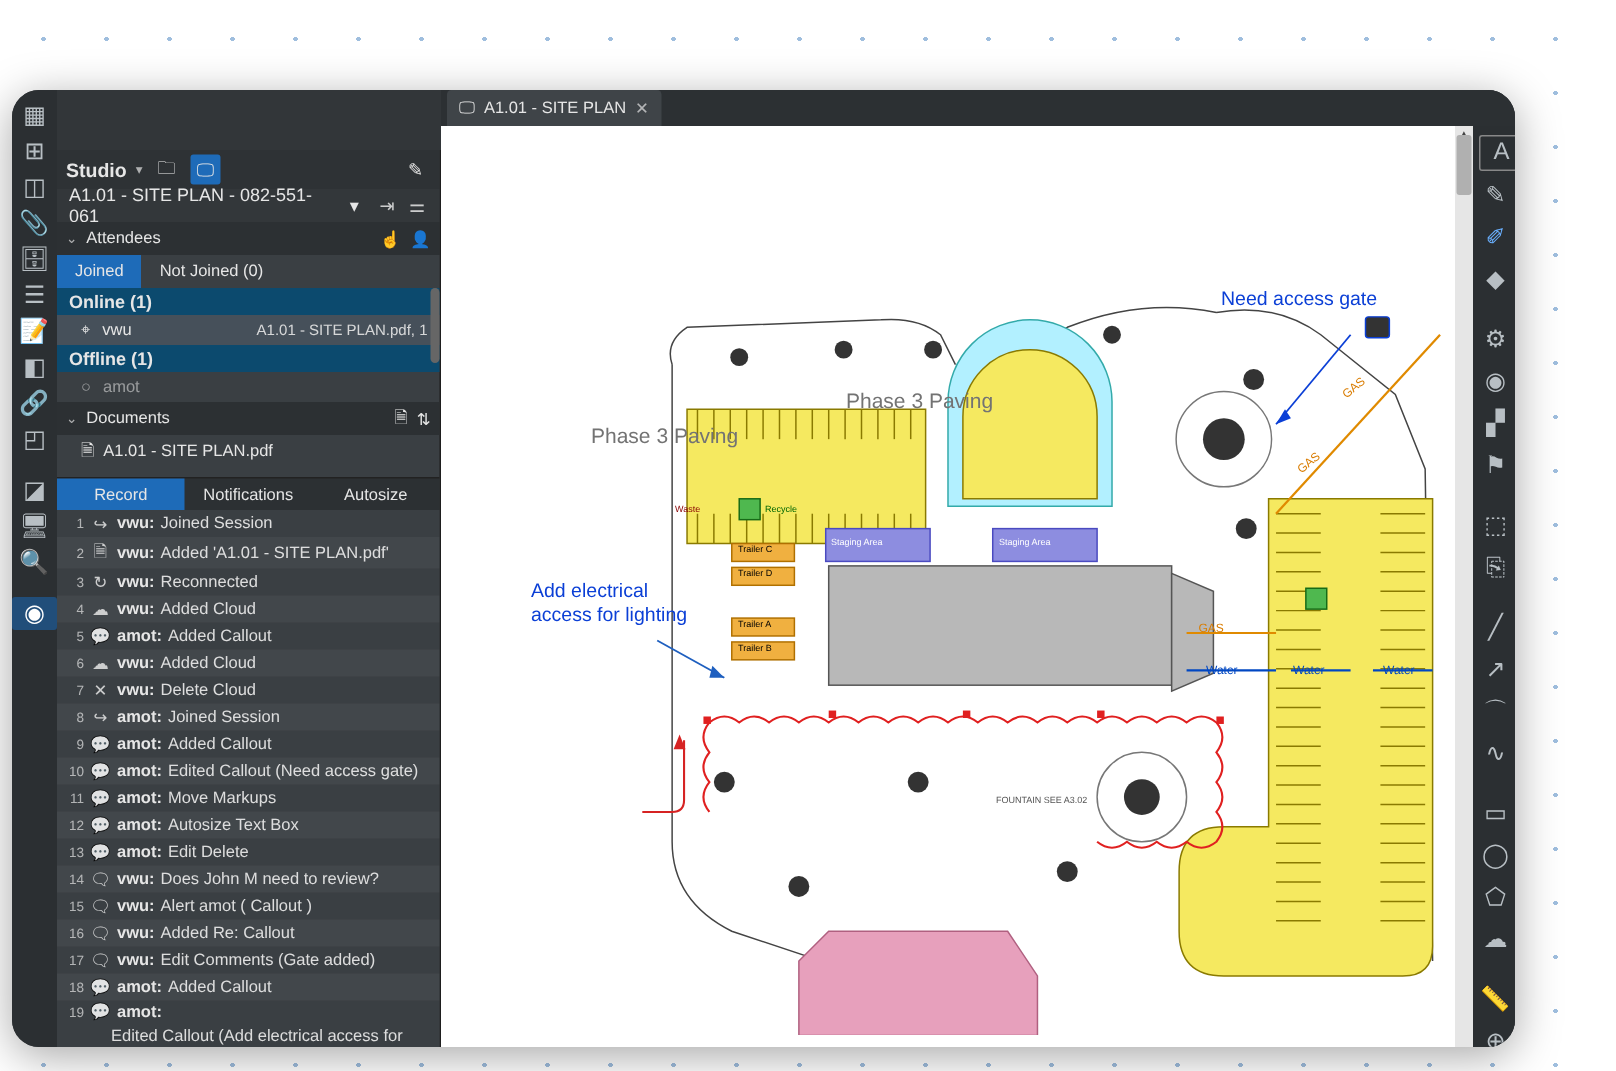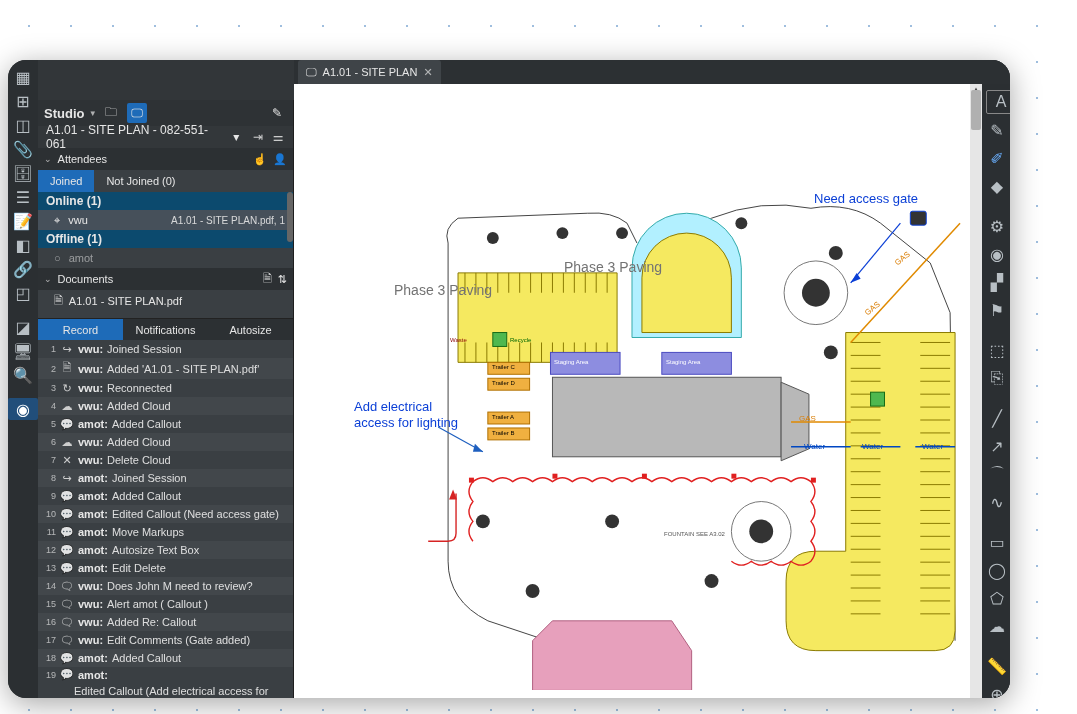--- a/index.html
+++ b/index.html
@@ -561,21 +561,21 @@
           <line x1="145" y1="345" x2="190" y2="370" stroke="#1e5fbf" stroke-width="1.2"></line>
           <polygon points="190,370 182,362 180,370" fill="#1e5fbf"></polygon>
 
           <path d="M135 460 h20 q8 0 8 -8 v-40" fill="none" stroke="#d62323" stroke-width="1.4"></path>
           <polygon points="160,408 156,418 164,418" fill="#d62323"></polygon>
         </svg>
 
         <div class="annot-text annot-blue" style="left:520px; top:107px">Need access gate</div>
         <div class="annot-text" style="left:100px; top:198px">Phase 3 Paving</div>
         <div class="annot-text" style="left:270px; top:175px">Phase 3 Paving</div>
-        <div class="annot-text annot-blue" style="left:60px; top:315px; width:110px; white-space:normal; line-height:1.2">Add electrical access for lighting</div>
+        <div class="annot-text annot-blue" style="left:60px; top:302px; width:110px; white-space:normal; line-height:1.2">Add electrical access for lighting</div>
 
         <div class="tinylabel orange" style="left:505px; top:330px">GAS</div>
         <div class="tinylabel orange" style="left:600px; top:170px; transform:rotate(-40deg)">GAS</div>
         <div class="tinylabel orange" style="left:570px; top:220px; transform:rotate(-40deg)">GAS</div>
         <div class="tinylabel blue2" style="left:510px; top:358px">Water</div>
         <div class="tinylabel blue2" style="left:568px; top:358px">Water</div>
         <div class="tinylabel blue2" style="left:628px; top:358px">Water</div>
         <div class="tinylabel" style="left:260px; top:275px; color:#fff; font-size:6px">Staging Area</div>
         <div class="tinylabel" style="left:372px; top:275px; color:#fff; font-size:6px">Staging Area</div>
         <div class="tinylabel" style="left:198px; top:330px; font-size:6px">Trailer A</div>

